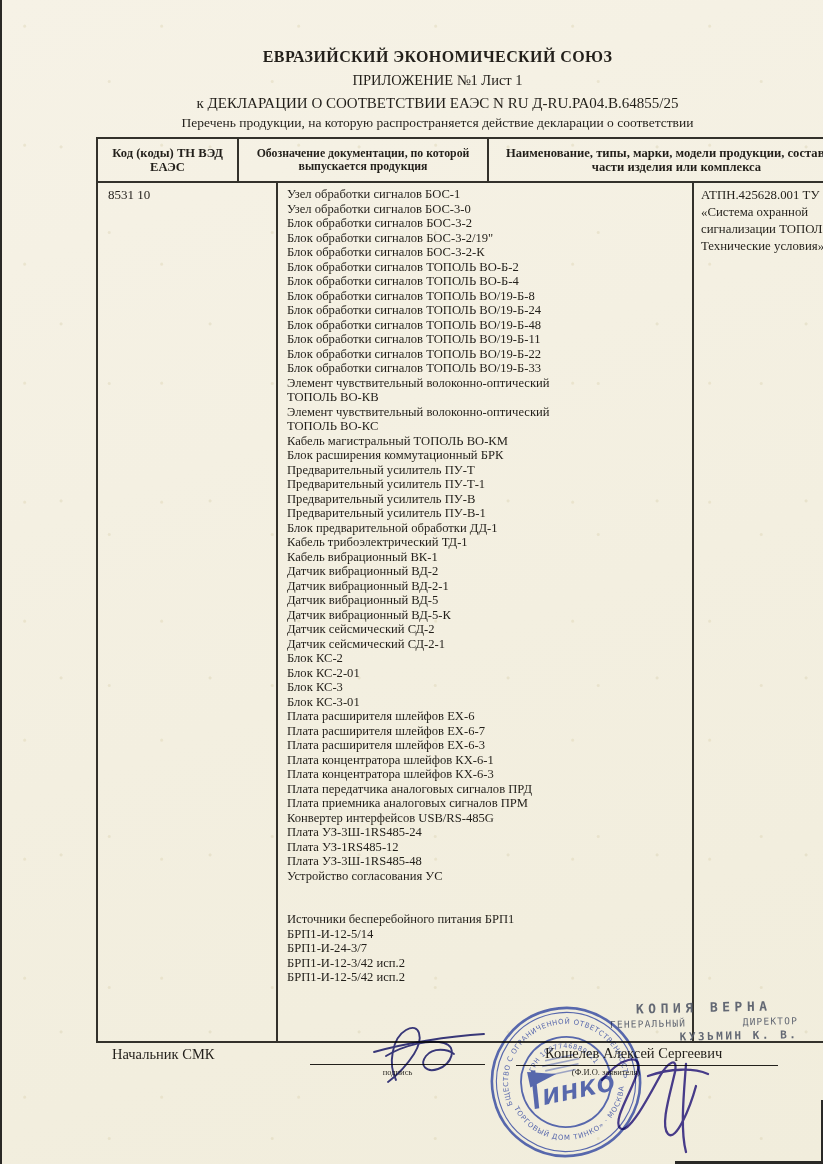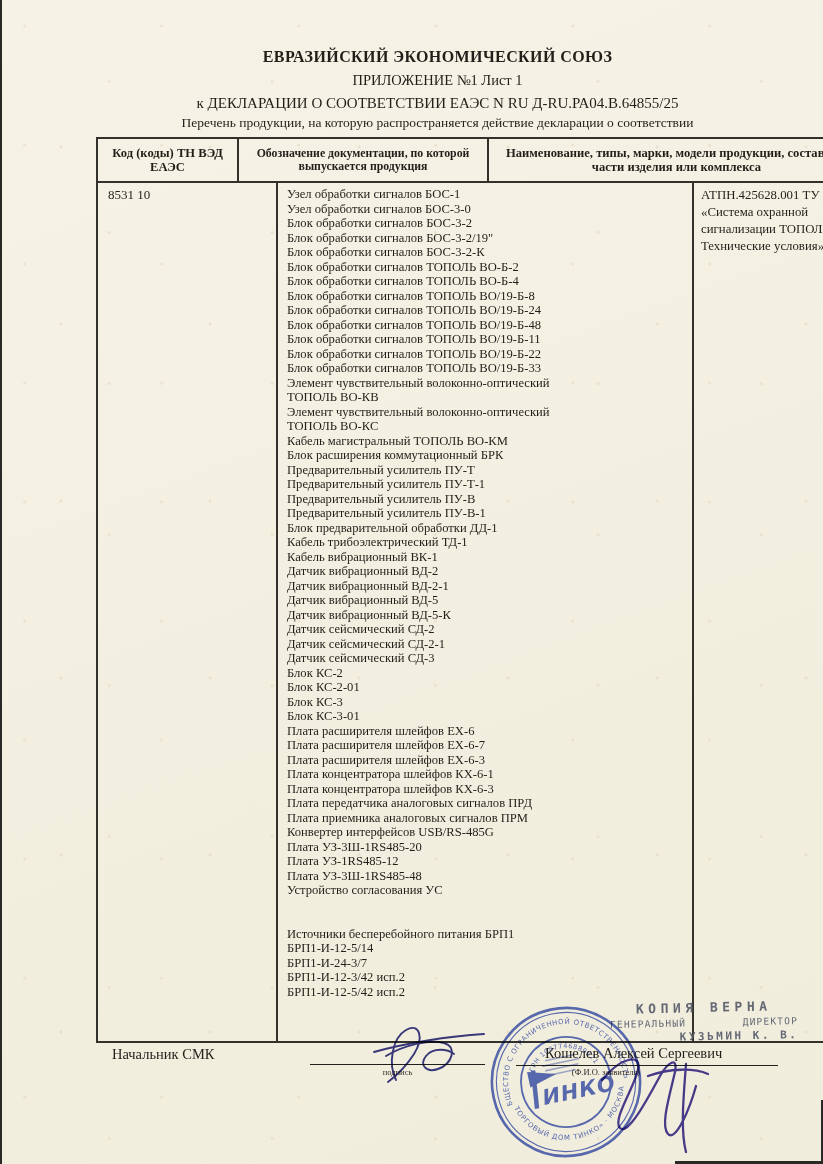--- a/index.html
+++ b/index.html
@@ -114,34 +114,33 @@
           <div class="p-line">Предварительный усилитель ПУ-В-1</div>
           <div class="p-line">Блок предварительной обработки ДД-1</div>
           <div class="p-line">Кабель трибоэлектрический ТД-1</div>
           <div class="p-line">Кабель вибрационный ВК-1</div>
           <div class="p-line">Датчик вибрационный ВД-2</div>
           <div class="p-line">Датчик вибрационный ВД-2-1</div>
           <div class="p-line">Датчик вибрационный ВД-5</div>
           <div class="p-line">Датчик вибрационный ВД-5-К</div>
           <div class="p-line">Датчик сейсмический СД-2</div>
           <div class="p-line">Датчик сейсмический СД-2-1</div>
-          <div class="p-line">Датчик сейсмический СД-3</div>
           <div class="p-line">Блок КС-2</div>
           <div class="p-line">Блок КС-2-01</div>
           <div class="p-line">Блок КС-3</div>
           <div class="p-line">Блок КС-3-01</div>
           <div class="p-line">Плата расширителя шлейфов ЕХ-6</div>
           <div class="p-line">Плата расширителя шлейфов ЕХ-6-7</div>
           <div class="p-line">Плата расширителя шлейфов ЕХ-6-3</div>
           <div class="p-line">Плата концентратора шлейфов КХ-6-1</div>
           <div class="p-line">Плата концентратора шлейфов КХ-6-3</div>
           <div class="p-line">Плата передатчика аналоговых сигналов ПРД</div>
           <div class="p-line">Плата приемника аналоговых сигналов ПРМ</div>
           <div class="p-line">Конвертер интерфейсов USB/RS-485G</div>
-          <div class="p-line">Плата УЗ-3Ш-1RS485-20</div>
+          <div class="p-line">Плата УЗ-3Ш-1RS485-24</div>
           <div class="p-line">Плата УЗ-1RS485-12</div>
           <div class="p-line">Плата УЗ-3Ш-1RS485-48</div>
           <div class="p-line">Устройство согласования УС</div>
           <div class="p-line">&nbsp;</div>
           <div class="p-line">&nbsp;</div>
           <div class="p-line">Источники бесперебойного питания БРП1</div>
           <div class="p-line">БРП1-И-12-5/14</div>
           <div class="p-line">БРП1-И-24-3/7</div>
           <div class="p-line">БРП1-И-12-3/42 исп.2</div>
           <div class="p-line">БРП1-И-12-5/42 исп.2</div>

